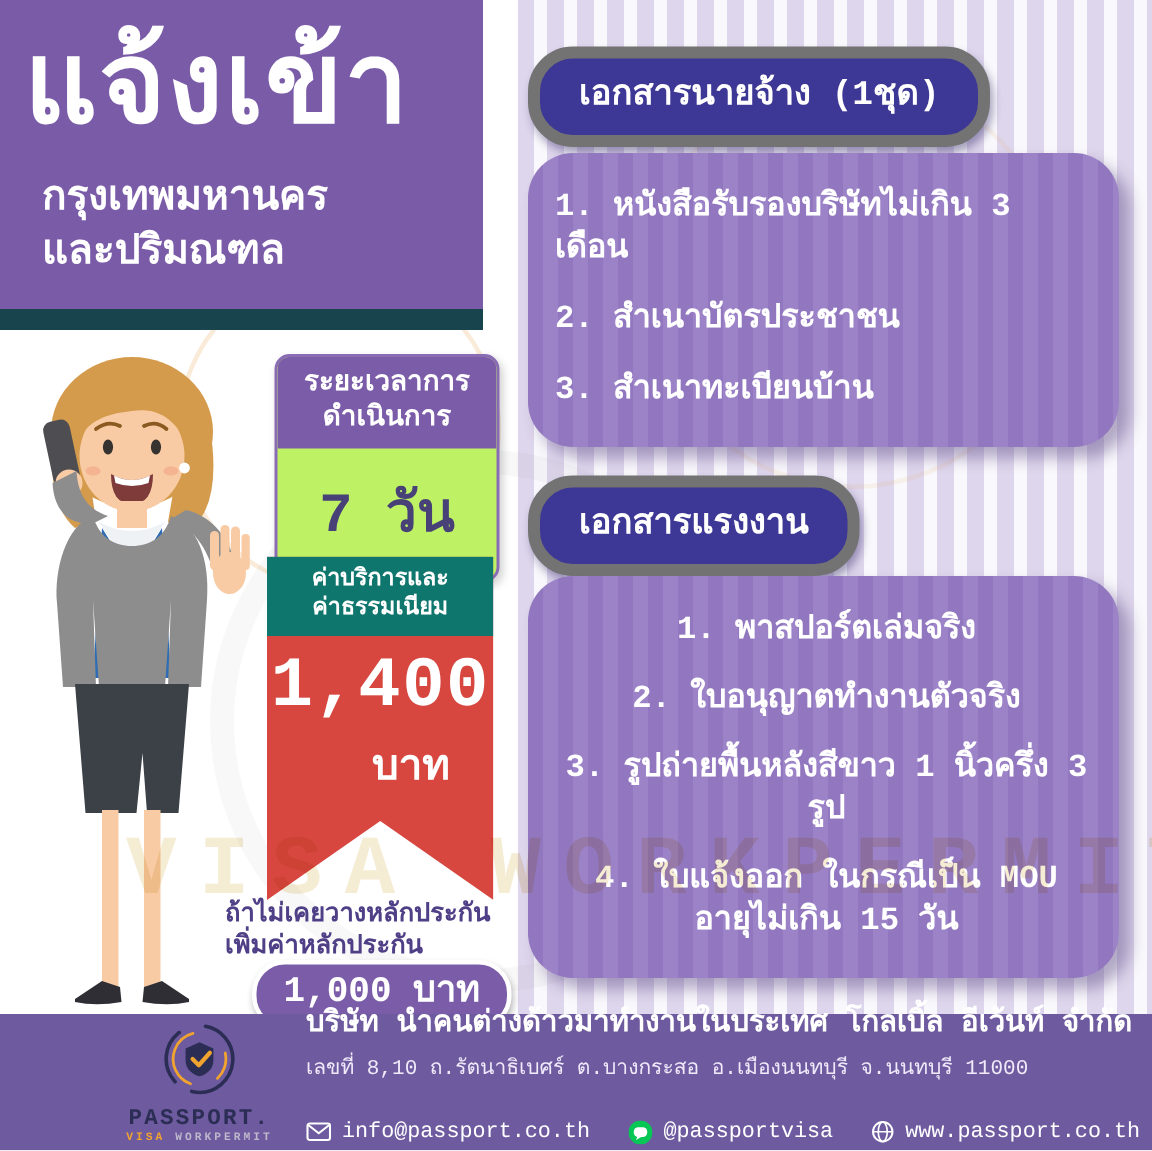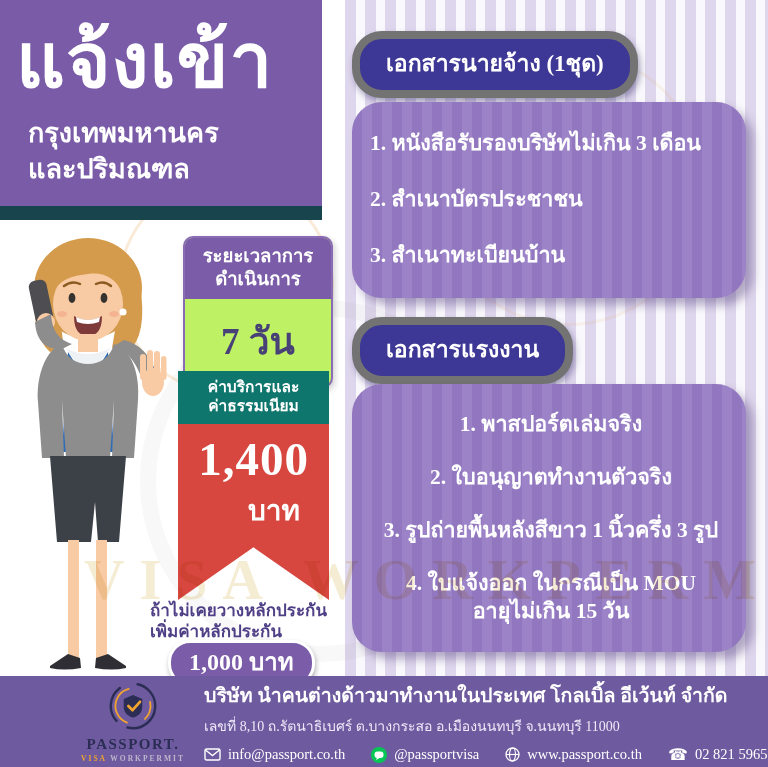--- a/index.html
+++ b/index.html
@@ -1,19 +1,19 @@
 <!DOCTYPE html>
 <html><head>
 <meta charset="utf-8">
 <style>
   html,body{margin:0;padding:0;}
   .canvas{
     position:relative;width:768px;height:767px;overflow:hidden;
     background:#ffffff;
-    font-family:Liberation Serif, serif;
+    font-family:Liberation Mono, monospace;
   }
   
   .stripes{
     position:absolute;left:345px;top:0;width:423px;height:676px;z-index:0;
     background:repeating-linear-gradient(90deg,#ded6ec 0 11px,#f9f8fc 11px 20px);
   }
   .ring{position:absolute;border-radius:50%;z-index:1;}
   .ring1{left:118px;top:178px;width:210px;height:210px;border:3px solid rgba(233,164,80,.22);}
   .ring2{left:140px;top:300px;width:330px;height:330px;border:16px solid rgba(150,150,150,.07);}
   .ring3{left:430px;top:50px;width:270px;height:270px;border:3px solid rgba(233,164,80,.10);}

